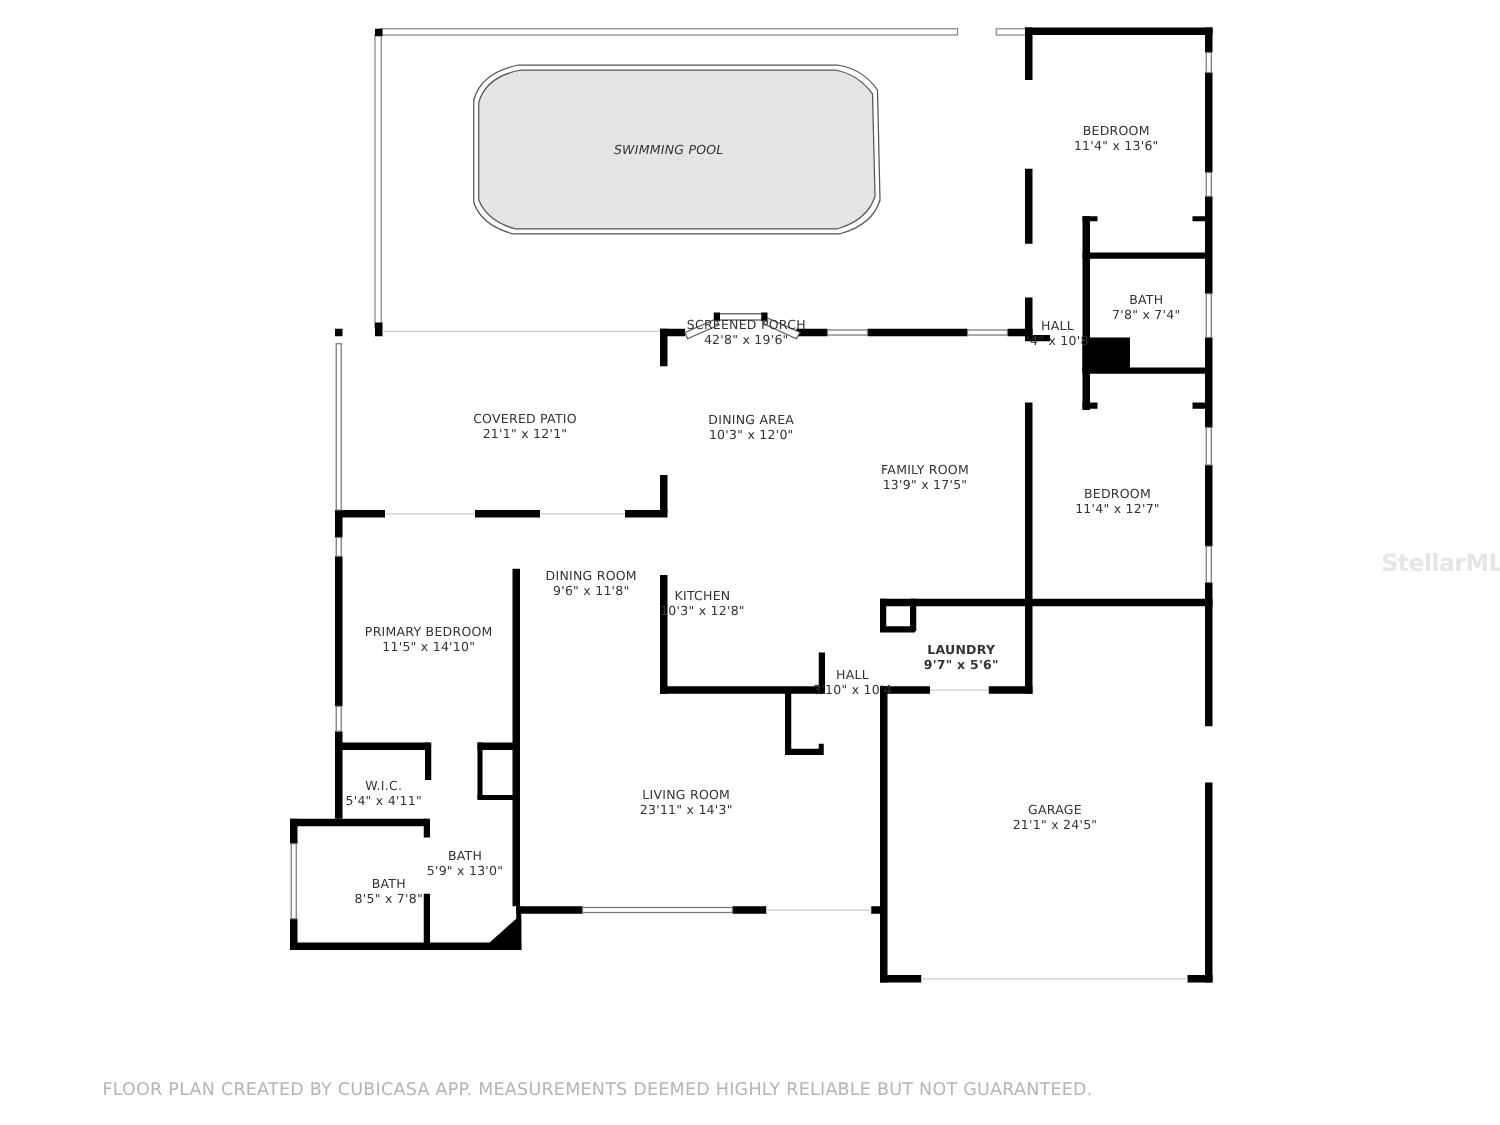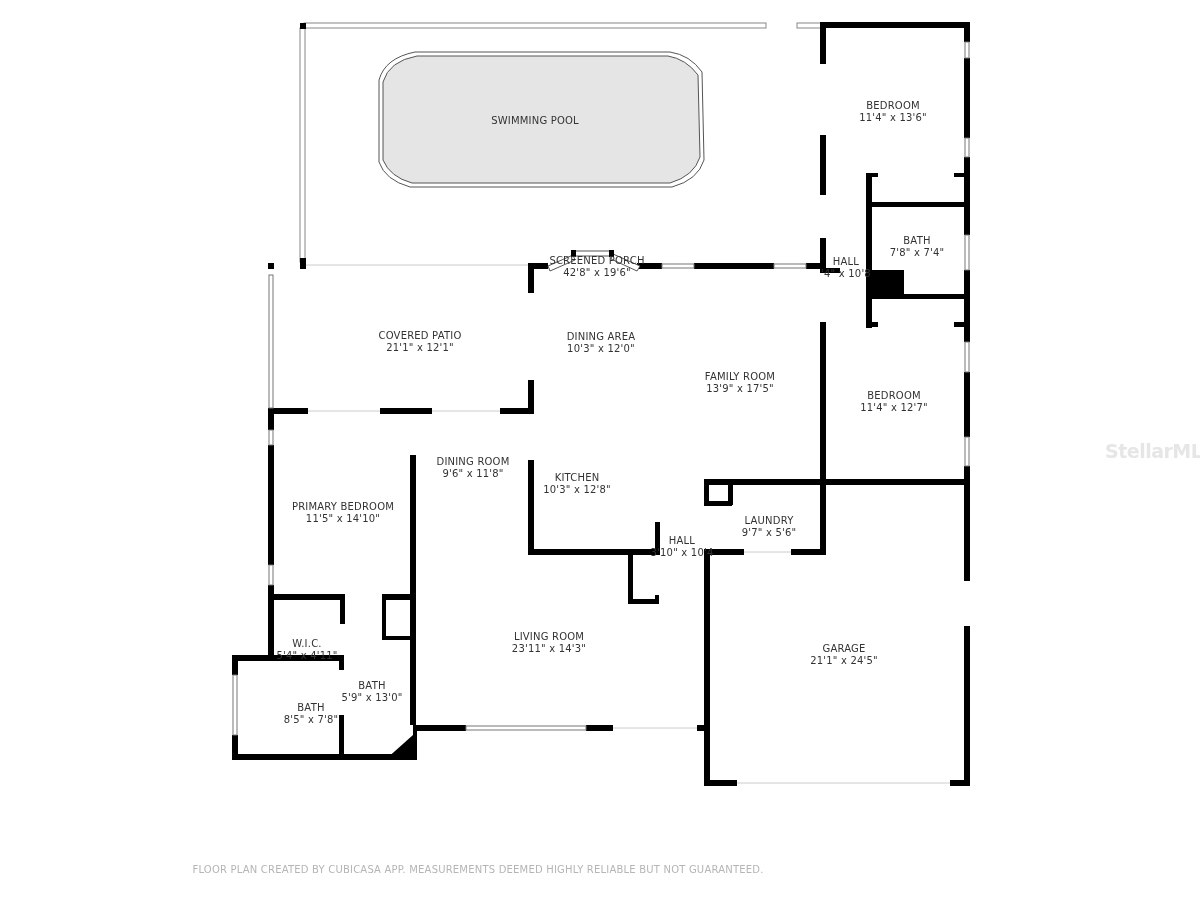--- a/index.html
+++ b/index.html
@@ -6,21 +6,21 @@
   body { width: 1200px; height: 900px; position: relative; overflow: hidden;
          font-family: "DejaVu Sans", "Liberation Sans", sans-serif; }
   #plan { position: absolute; left: 0; top: 0; width: 1200px; height: 900px; }
   .room-label { position: absolute; text-align: center; color: #333333;
                 font-size: 10px; line-height: 12px; letter-spacing: 0.2px; white-space: nowrap;
                 transform: translateX(-50%); }
   .room-label .dim { display: block; }
   .watermark { position: absolute; left: 1105px; top: 440px; color: #e6e6e6;
                font-size: 19px; font-weight: bold; letter-spacing: -0.5px; }
   .footer { position: absolute; left: 0; width: 956px; top: 864px; text-align: center;
-            color: #b5b5b5; font-size: 10px; letter-spacing: 0.2px; }
+            color: #b5b5b5; font-size: 14px; letter-spacing: 0.2px; }
 </style>
 </head>
 <body>
 
 <svg id="plan" width="1200" height="900" viewBox="0 0 1200 900" xmlns="http://www.w3.org/2000/svg">
 
   <g fill="none" stroke="#888" stroke-width="1">
     <rect x="304" y="23" width="462" height="5" fill="#fff"></rect>
     <rect x="797" y="23" width="24" height="5" fill="#fff"></rect>
     <rect x="300" y="28" width="5" height="234" fill="#fff"></rect>
@@ -142,21 +142,21 @@
     <line x1="306" y1="265" x2="528" y2="265"></line>
     <line x1="308" y1="411" x2="380" y2="411"></line>
     <line x1="432" y1="411" x2="500" y2="411"></line>
     <line x1="737" y1="783" x2="950" y2="783"></line>
     <line x1="613" y1="728" x2="697" y2="728"></line>
     <line x1="744" y1="552" x2="791" y2="552"></line>
   </g>
 </svg>
 
 <div>
-  <div class="room-label" style="left:535px;top:115px;">
+  <div class="room-label" style="left:535px;top:115px;font-style:italic;">
     <span>SWIMMING POOL</span>
   </div>
   <div class="room-label" style="left:597px;top:207px;margin-top:48px;">
     <span>SCREENED PORCH</span>
     <span class="dim">42'8" x 19'6"</span>
   </div>
   <div class="room-label" style="left:893px;top:100px;">
     <span>BEDROOM</span>
     <span class="dim">11'4" x 13'6"</span>
   </div>
@@ -185,33 +185,33 @@
     <span class="dim">11'4" x 12'7"</span>
   </div>
   <div class="room-label" style="left:343px;top:501px;">
     <span>PRIMARY BEDROOM</span>
     <span class="dim">11'5" x 14'10"</span>
   </div>
   <div class="room-label" style="left:473px;top:456px;">
     <span>DINING ROOM</span>
     <span class="dim">9'6" x 11'8"</span>
   </div>
-  <div class="room-label" style="left:577px;top:472px;">
+  <div class="room-label" style="left:562px;top:472px;">
     <span>KITCHEN</span>
     <span class="dim">10'3" x 12'8"</span>
   </div>
-  <div class="room-label" style="left:769px;top:515px;">
+  <div class="room-label" style="left:769px;top:515px;font-weight:bold;">
     <span>LAUNDRY</span>
     <span class="dim">9'7" x 5'6"</span>
   </div>
   <div class="room-label" style="left:682px;top:535px;">
     <span>HALL</span>
     <span class="dim">3'10" x 10'4</span>
   </div>
-  <div class="room-label" style="left:307px;top:624px;margin-top:14px;">
+  <div class="room-label" style="left:307px;top:624px;">
     <span>W.I.C.</span>
     <span class="dim">5'4" x 4'11"</span>
   </div>
   <div class="room-label" style="left:549px;top:631px;">
     <span>LIVING ROOM</span>
     <span class="dim">23'11" x 14'3"</span>
   </div>
   <div class="room-label" style="left:844px;top:643px;">
     <span>GARAGE</span>
     <span class="dim">21'1" x 24'5"</span>

